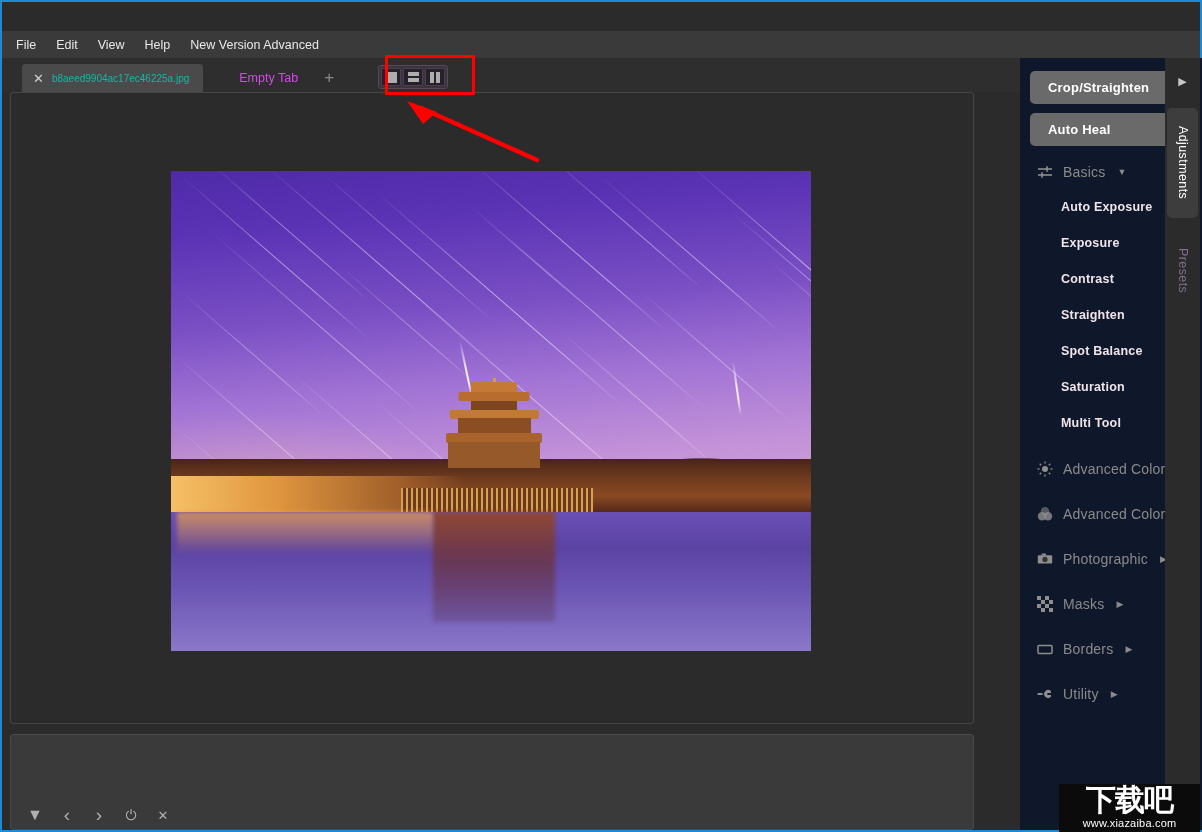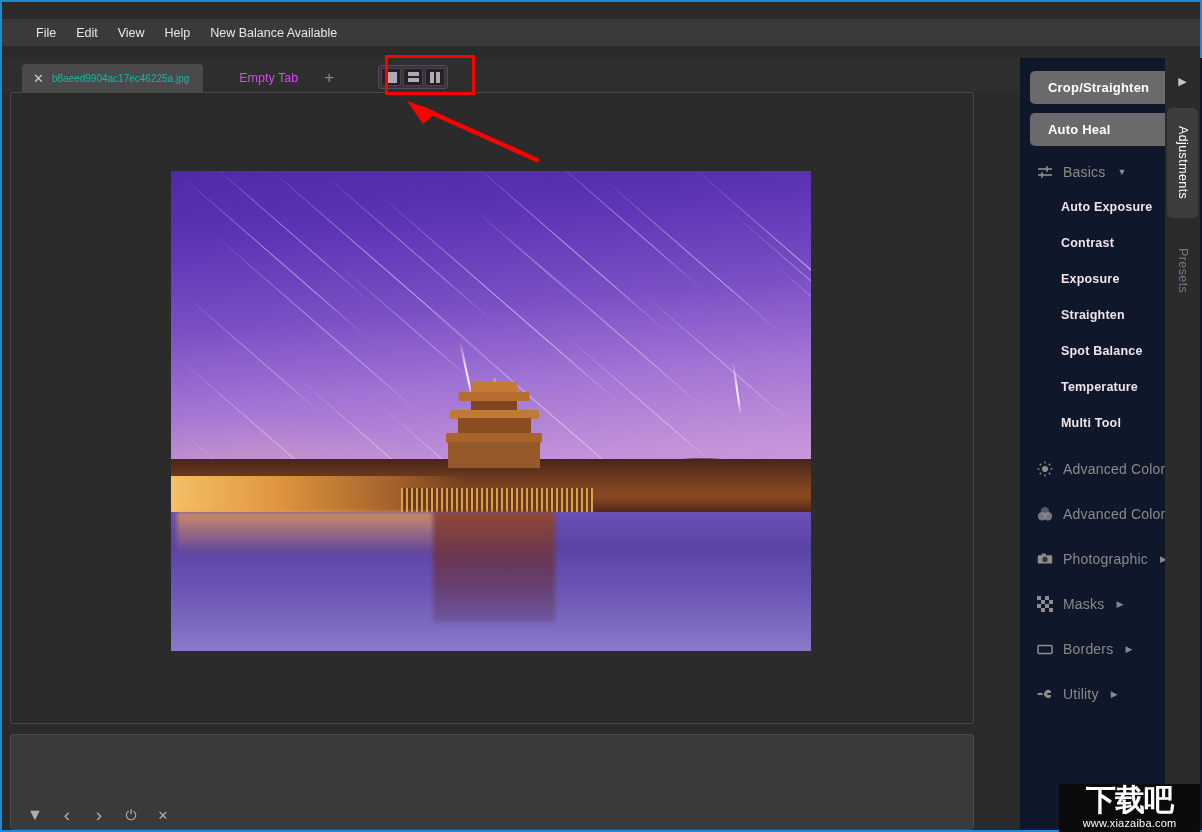--- a/index.html
+++ b/index.html
@@ -35,22 +35,22 @@
   }
   .win-controls { margin-left:auto; display:flex; height:29px; }
   .win-btn {
     width:46px; height:29px; display:flex; align-items:center; justify-content:center;
     color:#1a1a1a;
   }
   .win-btn svg { display:block; }
 
   
   .menubar {
-    position:absolute; left:0; top:17px; width:1198px; height:27px;
-    background:#3a3a3a; display:flex; align-items:center; padding-left:24px;
+    position:absolute; left:0; top:29px; width:1198px; height:27px;
+    background:#3a3a3a; display:flex; align-items:center; padding-left:4px;
   }
   .menu-item {
     font-size:12.5px; color:#e8e8e8; padding:4px 10px; white-space:nowrap;
   }
 
   
   .tabbar {
     position:absolute; left:0; top:56px; width:1198px; height:34px;
     background:#2e2e2e; display:flex; align-items:flex-end;
   }
@@ -250,21 +250,21 @@
 <body>
 
 <div id="app">
 
 
   <div class="menubar">
     <div class="menu-item">File</div>
     <div class="menu-item">Edit</div>
     <div class="menu-item">View</div>
     <div class="menu-item">Help</div>
-    <div class="menu-item">New Balance Available</div>
+    <div class="menu-item">New Version Advanced</div>
   </div>
 
   <div class="tabbar">
     <div class="tab">
       <span class="tab-close">✕</span>
       <span class="tab-label">b8aeed9904ac17ec46225a.jpg</span>
     </div>
     <div class="empty-tab">Empty Tab</div>
     <div class="tab-plus">+</div>
 
@@ -357,25 +357,25 @@
           <line x1="1" y1="11" x2="15" y2="11" stroke="currentColor" stroke-width="1.6"></line>
           <line x1="10" y1="2.2" x2="10" y2="7.8" stroke="currentColor" stroke-width="1.6"></line>
           <line x1="5" y1="8.2" x2="5" y2="13.8" stroke="currentColor" stroke-width="1.6"></line>
         </svg>
       </span>
       <span class="cat-label">Basics</span>
       <span class="cat-caret">▼</span>
     </div>
 
     <div class="item">Auto Exposure</div>
+    <div class="item">Exposure</div>
     <div class="item">Contrast</div>
-    <div class="item">Exposure</div>
     <div class="item">Straighten</div>
     <div class="item">Spot Balance</div>
-    <div class="item">Temperature</div>
+    <div class="item">Saturation</div>
     <div class="item">Multi Tool</div>
 
     <div class="cat-row">
       <span class="cat-icon">
         <svg width="16" height="16" viewBox="0 0 16 16">
           <circle cx="8" cy="8" r="3" fill="currentColor"></circle>
           <g stroke="currentColor" stroke-width="1.3">
             <line x1="8" y1="0.5" x2="8" y2="2.6"></line>
               <line x1="8" y1="13.4" x2="8" y2="15.5"></line>
             <line x1="0.5" y1="8" x2="2.6" y2="8"></line>

